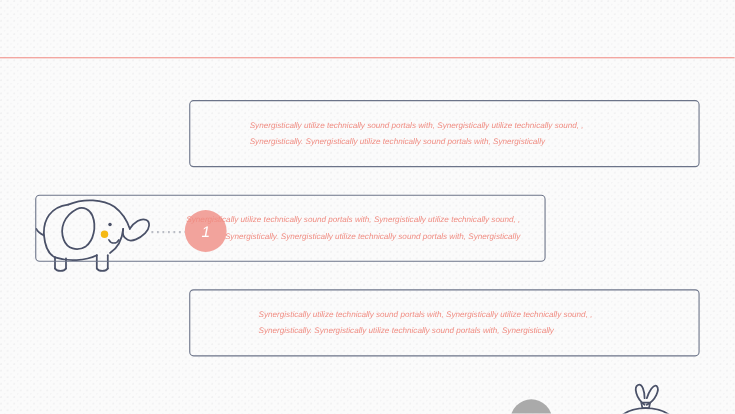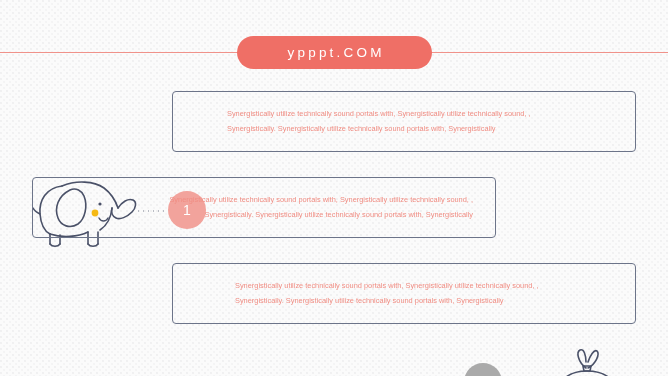--- a/index.html
+++ b/index.html
@@ -46,21 +46,21 @@
   }
   .brand-pill .brand-text {
     color: #ffffff;
     font-size: 13.5px;
     letter-spacing: 3.2px;
     text-indent: 3.2px;
     font-weight: 400;
   }
 
   
-  .row { position: absolute; }
+  .row { position: absolute; font-style: italic; }
   #row-1 { left: 0; top: 86px;  width: 668px; height: 70px; }
   #row-2 { left: 0; top: 172px; width: 668px; height: 70px; }
   #row-3 { left: 0; top: 258px; width: 668px; height: 70px; }
 
   .text-box {
     position: absolute;
     box-sizing: border-box;
     border: 1px solid #6c7489;
     border-radius: 4px;
     background: transparent;
@@ -114,23 +114,20 @@
   #art-whale    { left: 542px; top: 176px; width: 98px;  height: 74px; }
   .art svg { display: block; width: 100%; height: 100%; }
 </style>
 </head>
 <body>
 
 <div id="slide">
 
   <div class="header-rule"></div>
 
-  <div class="brand-pill">
-    <span class="brand-text">ypppt.COM</span>
-  </div>
 
   <div class="row" id="row-1">
 
     <div class="art" id="art-elephant">
       <svg viewBox="0 0 110 76" fill="none" stroke="#4a5168" stroke-width="1.6" stroke-linecap="round" stroke-linejoin="round">
         <path d="M30 12 C14 14 7 26 8 40 C9 52 14 58 18 60"></path>
         <path d="M30 12 C44 6 62 7 72 14 C80 20 84 28 86 34"></path>
         <path d="M86 34 C90 28 96 24 101 26 C105 28 104 34 100 38
                  C95 43 88 46 84 44 C80 42 79 38 80 34"></path>
         <path d="M80 34 C79 44 74 52 68 56"></path>

